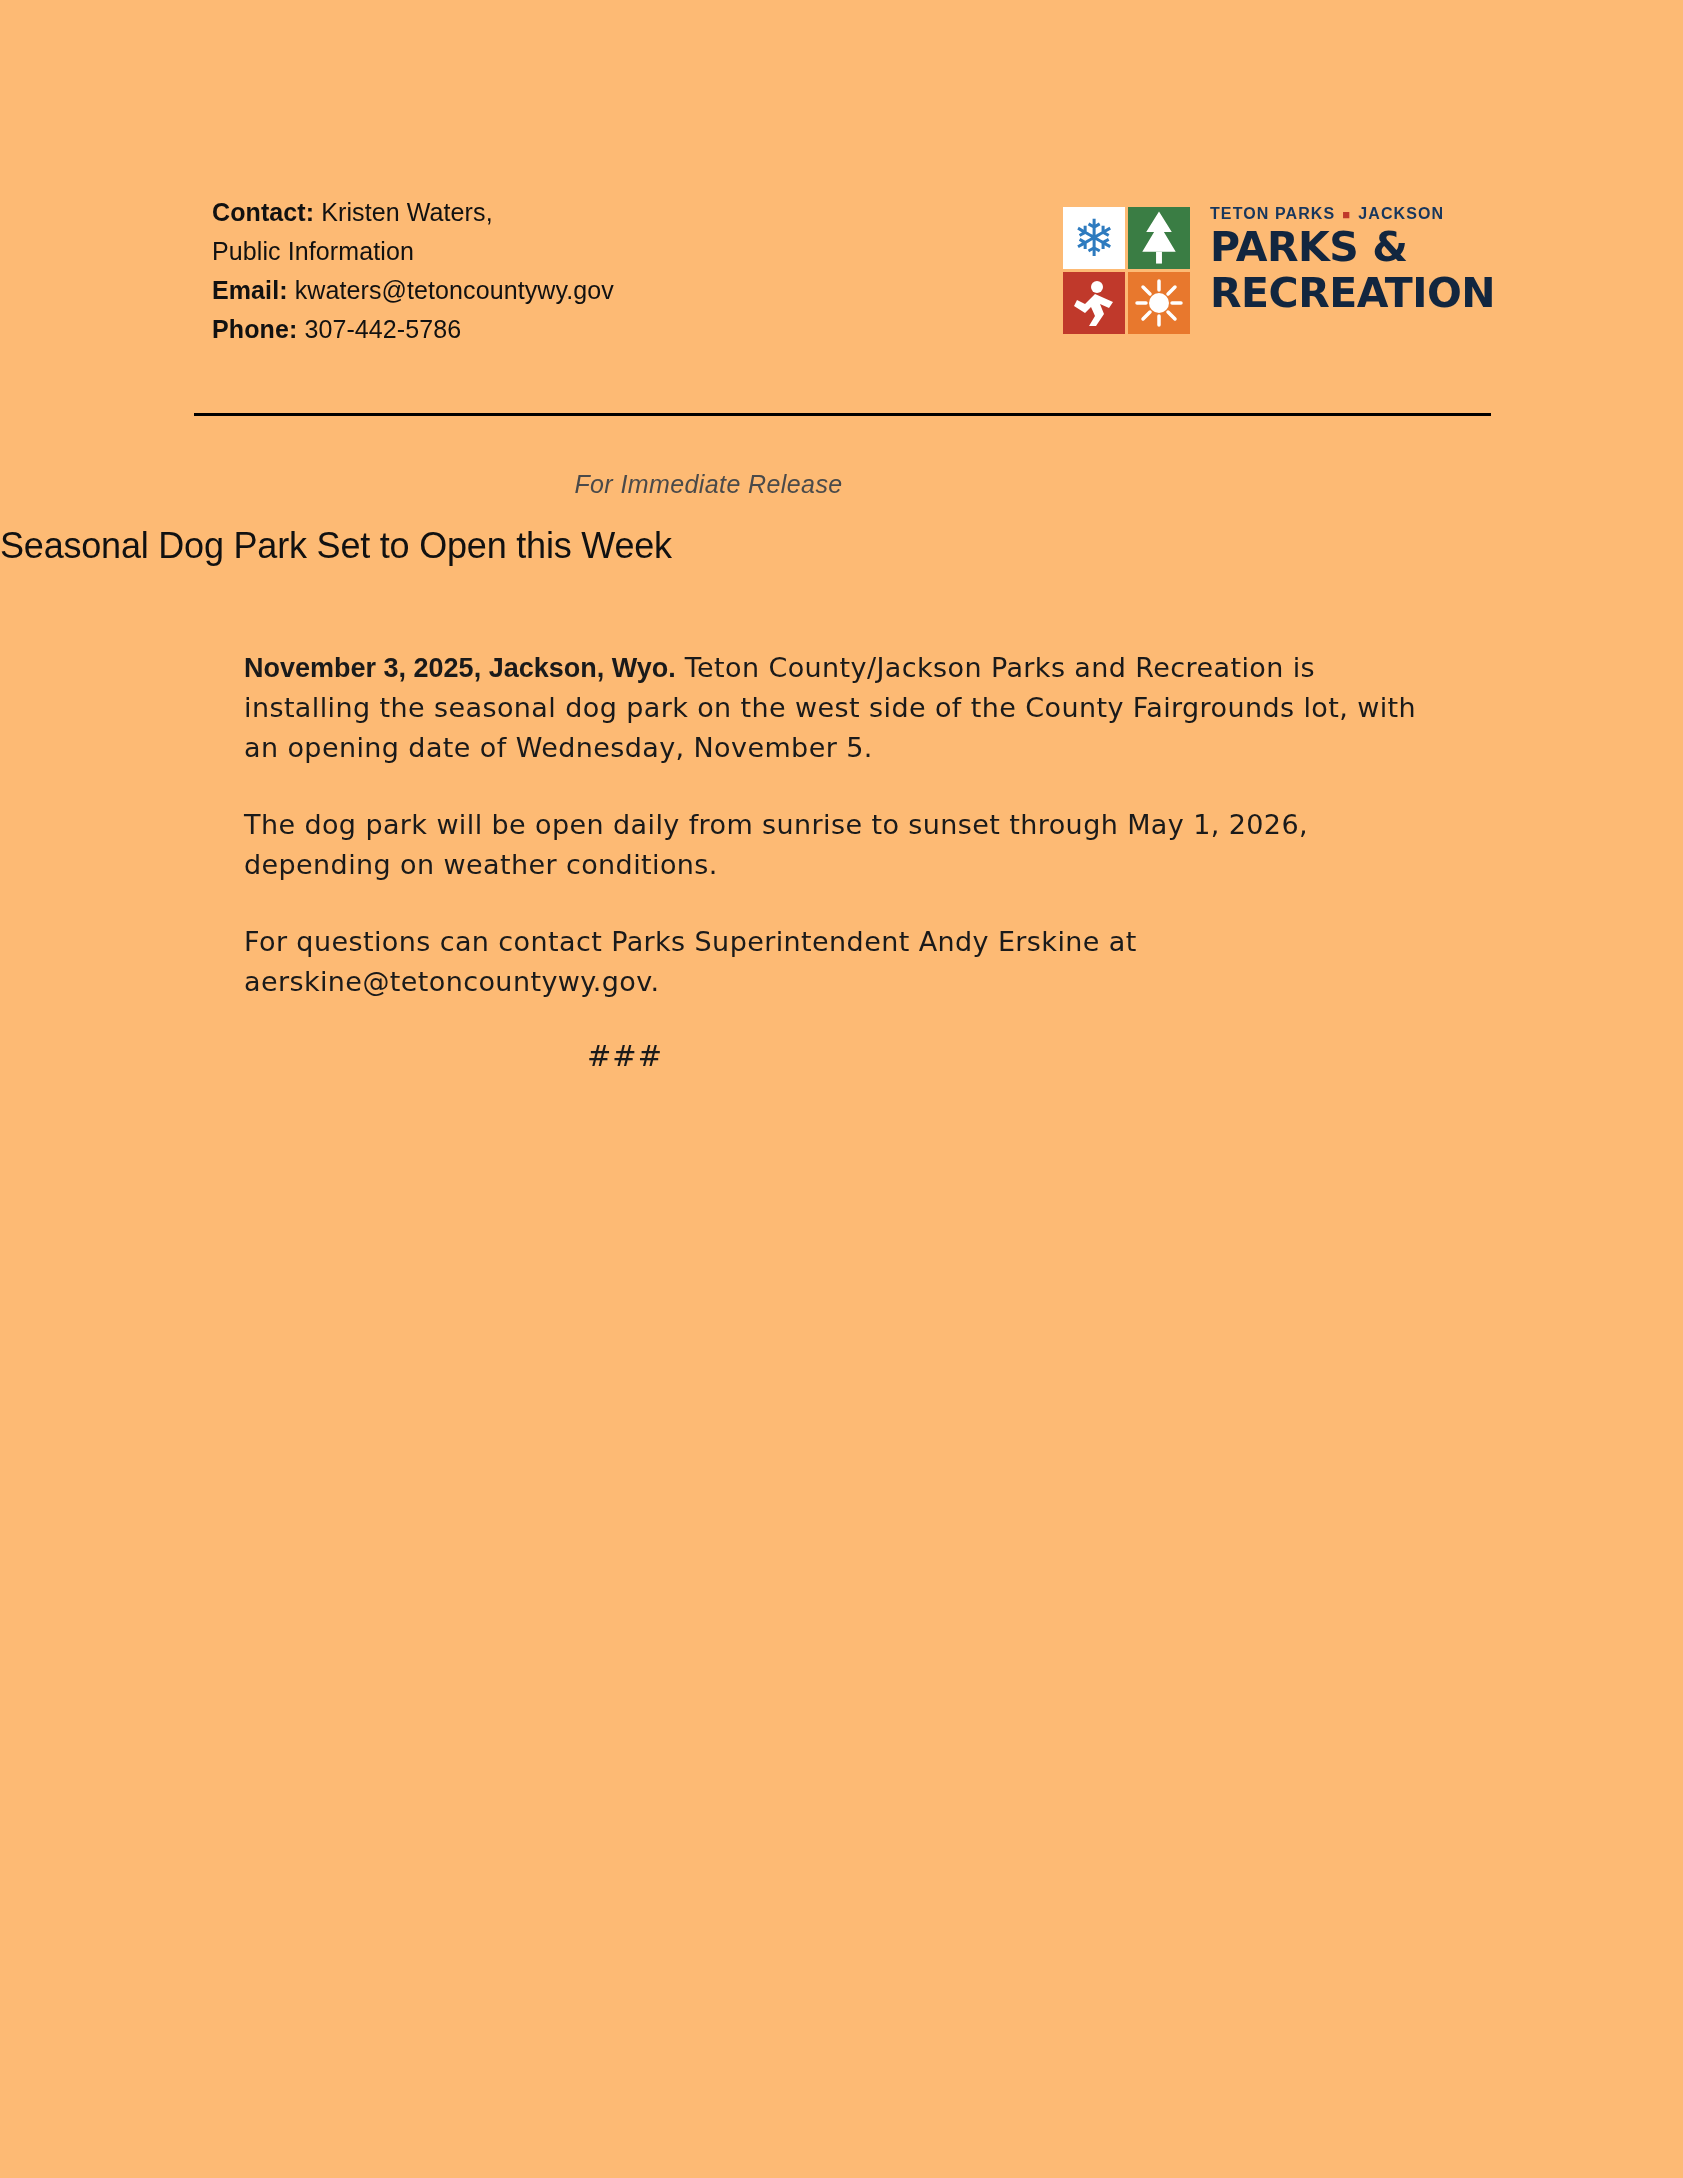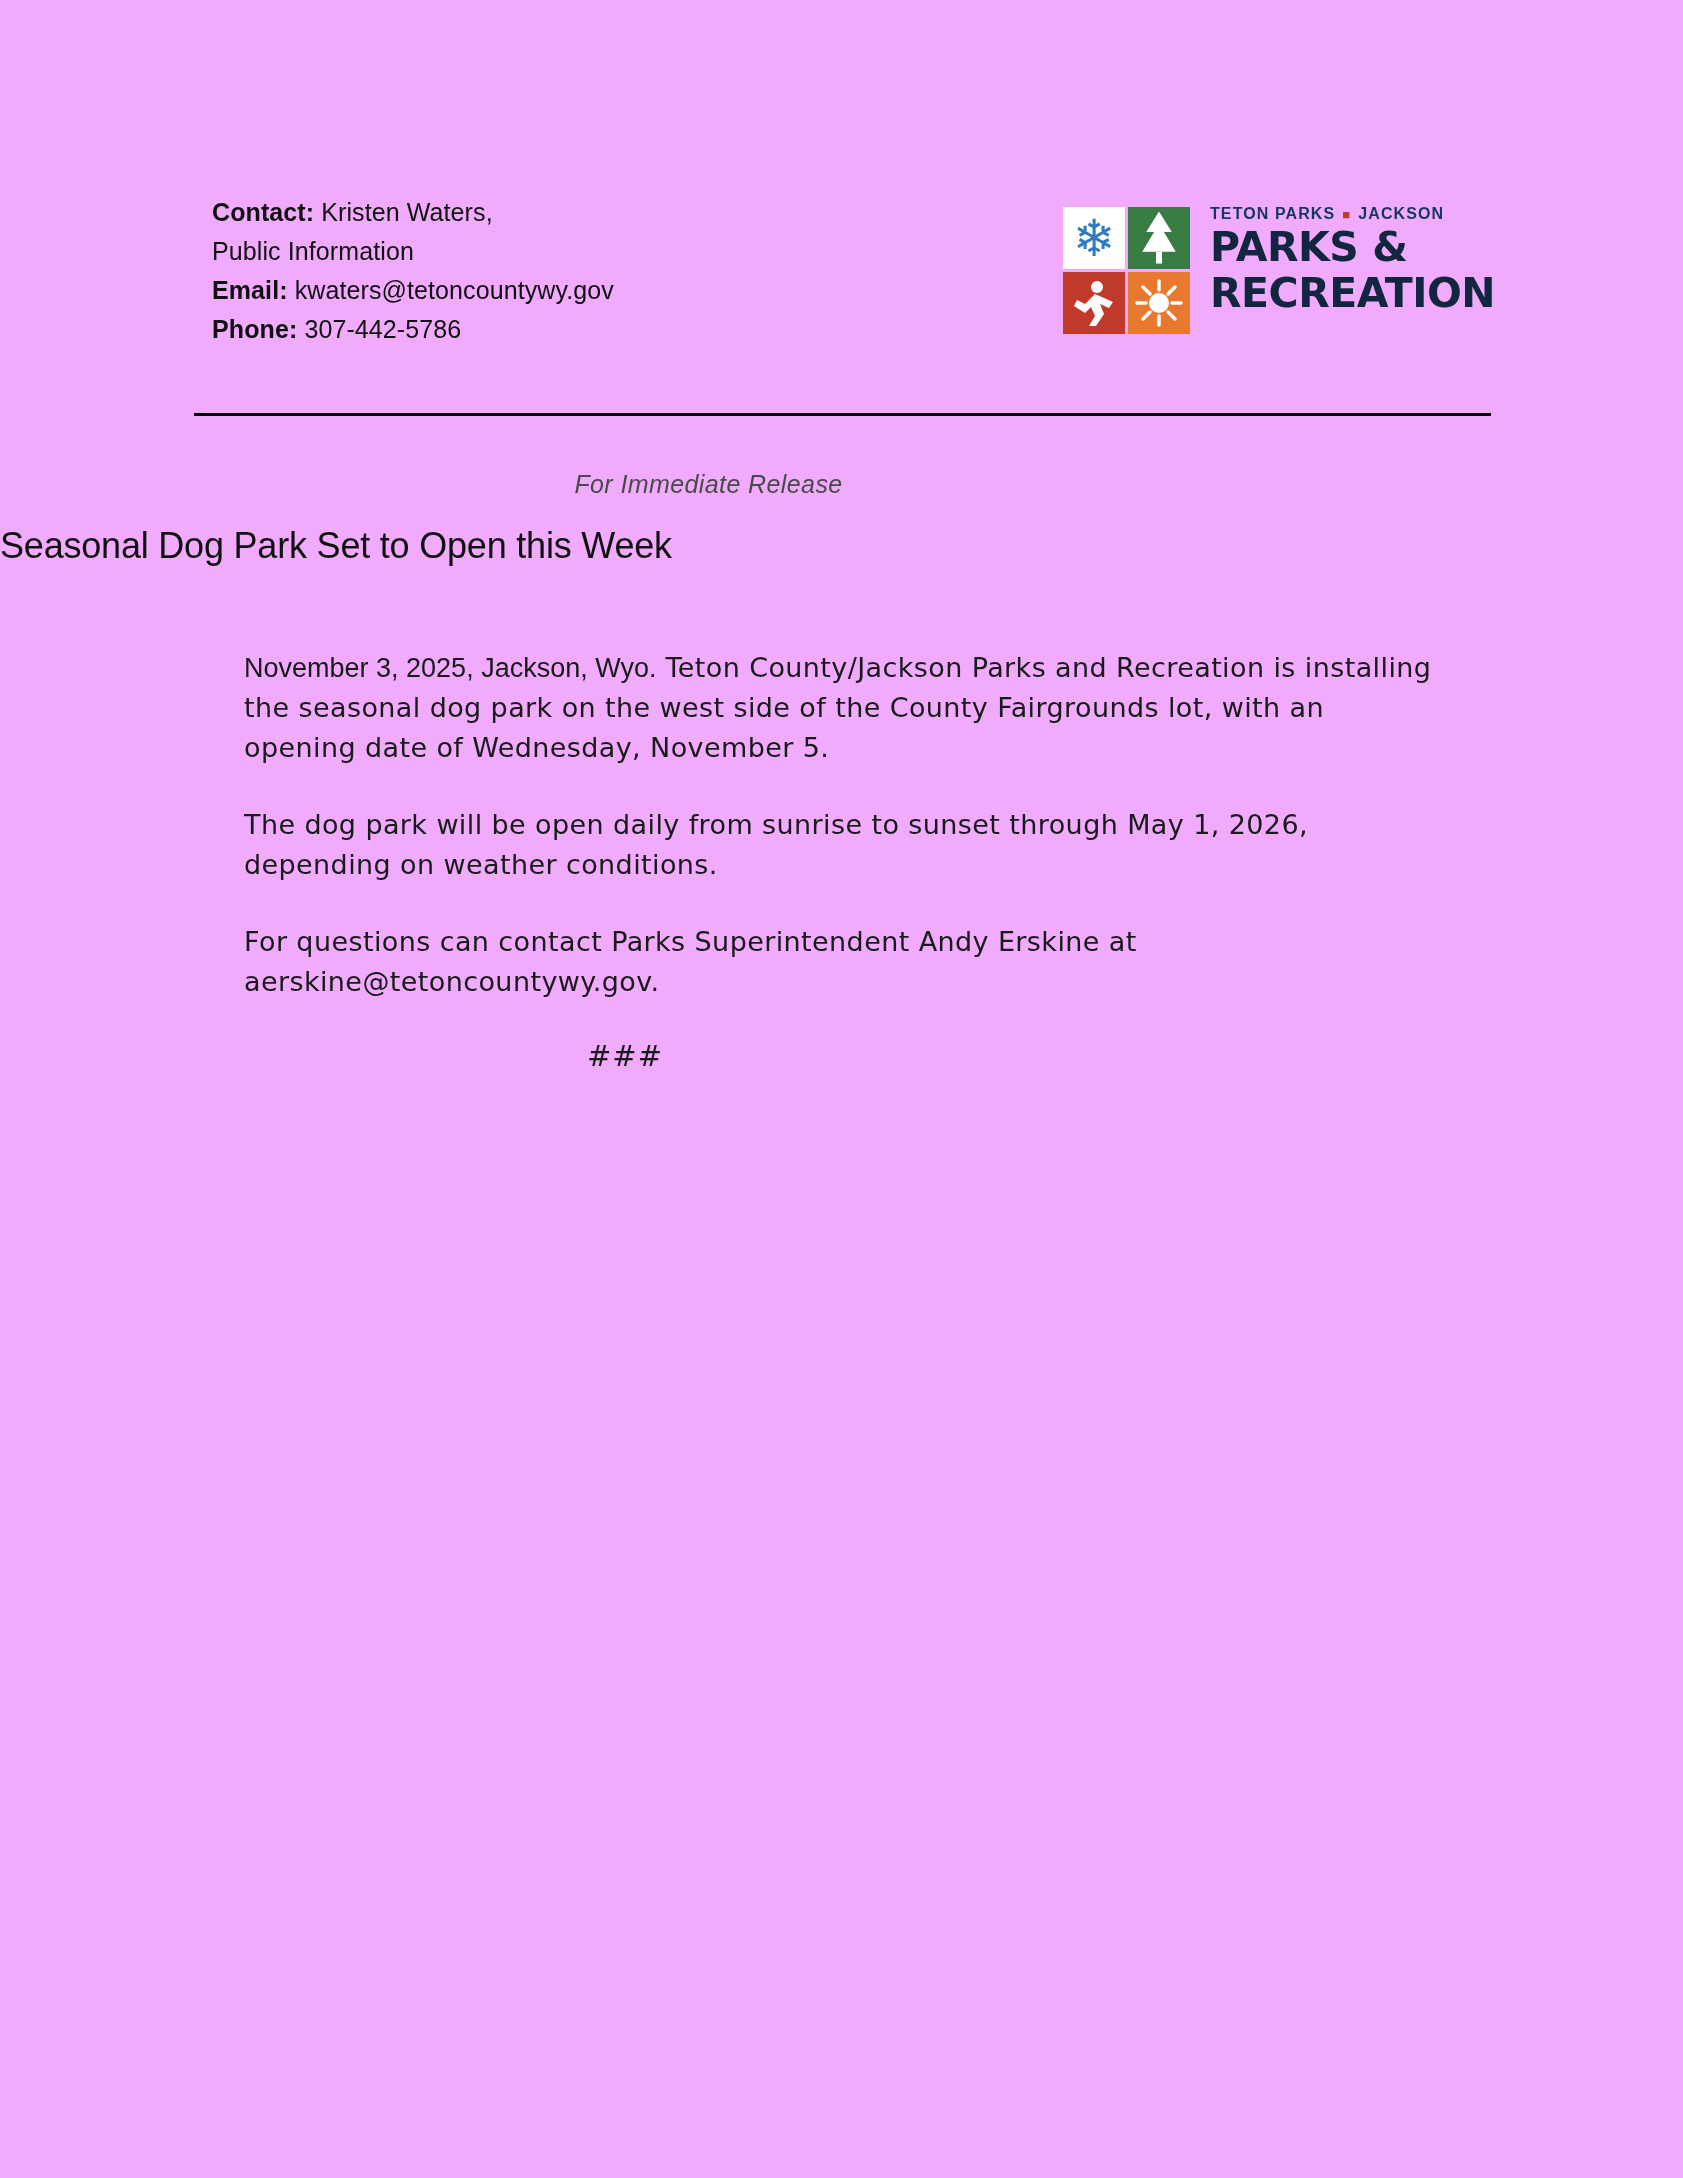--- a/index.html
+++ b/index.html
@@ -13,21 +13,21 @@
     font-family: "Liberation Sans", sans-serif;
     color: #1a1a1a;
     position: relative;
     overflow: hidden;
   }
   .page {
     position: absolute;
     top: 0; left: 0;
     width: 1683px;
     height: 2178px;
-    background: #f0abfc;
+    background: #fdba74;
   }
 
   
   .header {
     position: absolute;
     top: 193px;
     left: 212px;
     width: 1267px;
     display: flex;
     justify-content: space-between;
@@ -176,21 +176,21 @@
   }
   .para {
     font-size: 27px;
     line-height: 40px;
     color: #1a1a1a;
     margin: 0 0 37px 0;
     letter-spacing: 0.4px;
     font-family: "DejaVu Sans", sans-serif;
   }
   .para .dateline {
-    font-weight: normal;
+    font-weight: bold;
     font-family: "Liberation Sans", sans-serif;
     letter-spacing: 0;
   }
   .end-mark {
     margin-top: 18px;
     text-align: center;
     font-size: 29px;
     letter-spacing: 1px;
     font-family: "DejaVu Sans", sans-serif;
     color: #1a1a1a;

